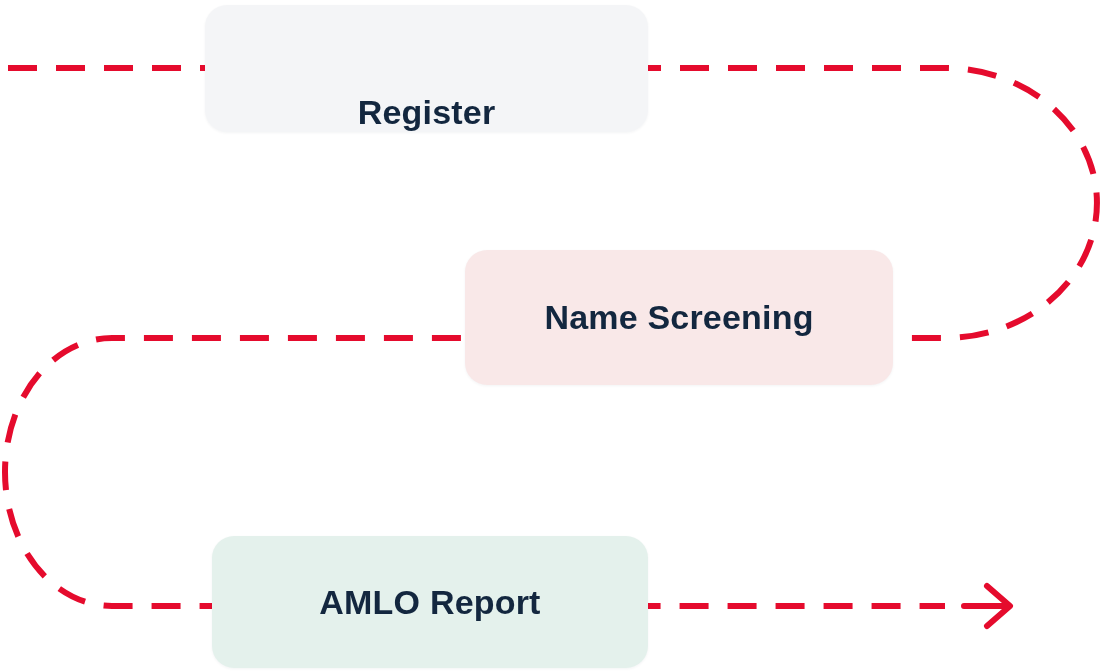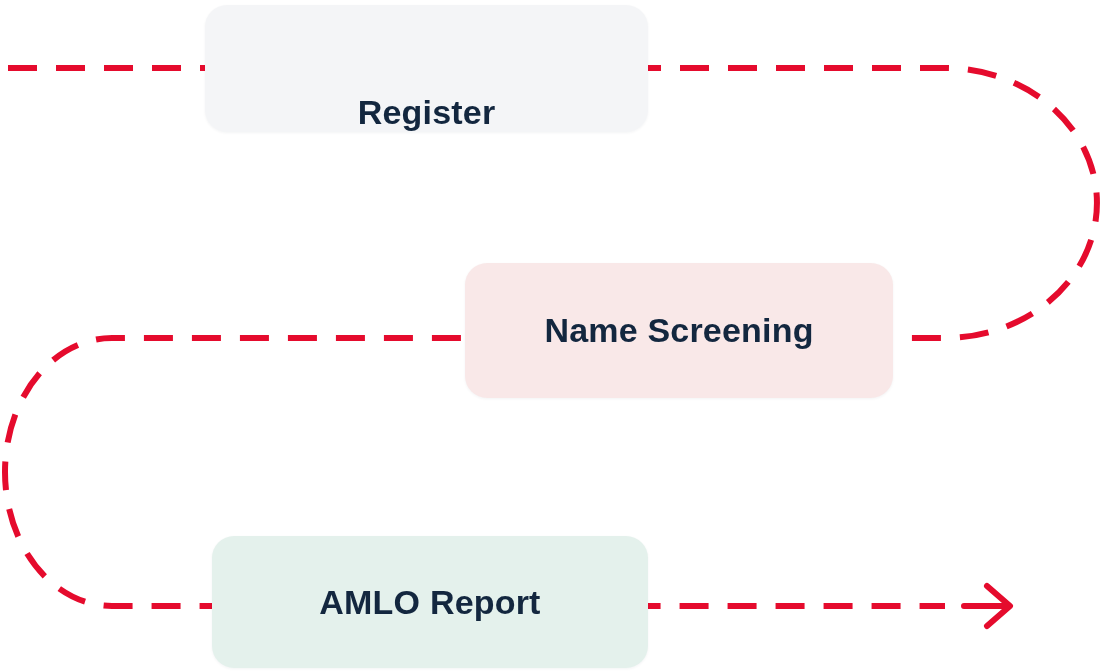--- a/index.html
+++ b/index.html
@@ -38,21 +38,21 @@
     white-space: nowrap;
   }
   .node-register {
     left: 205px;
     top: 5px;
     width: 443px;
     height: 127px;
   }
   .node-name-screening {
     left: 465px;
-    top: 263px;
+    top: 250px;
     width: 428px;
     height: 135px;
   }
   .node-amlo-report {
     left: 212px;
     top: 536px;
     width: 436px;
     height: 132px;
   }
 </style>

